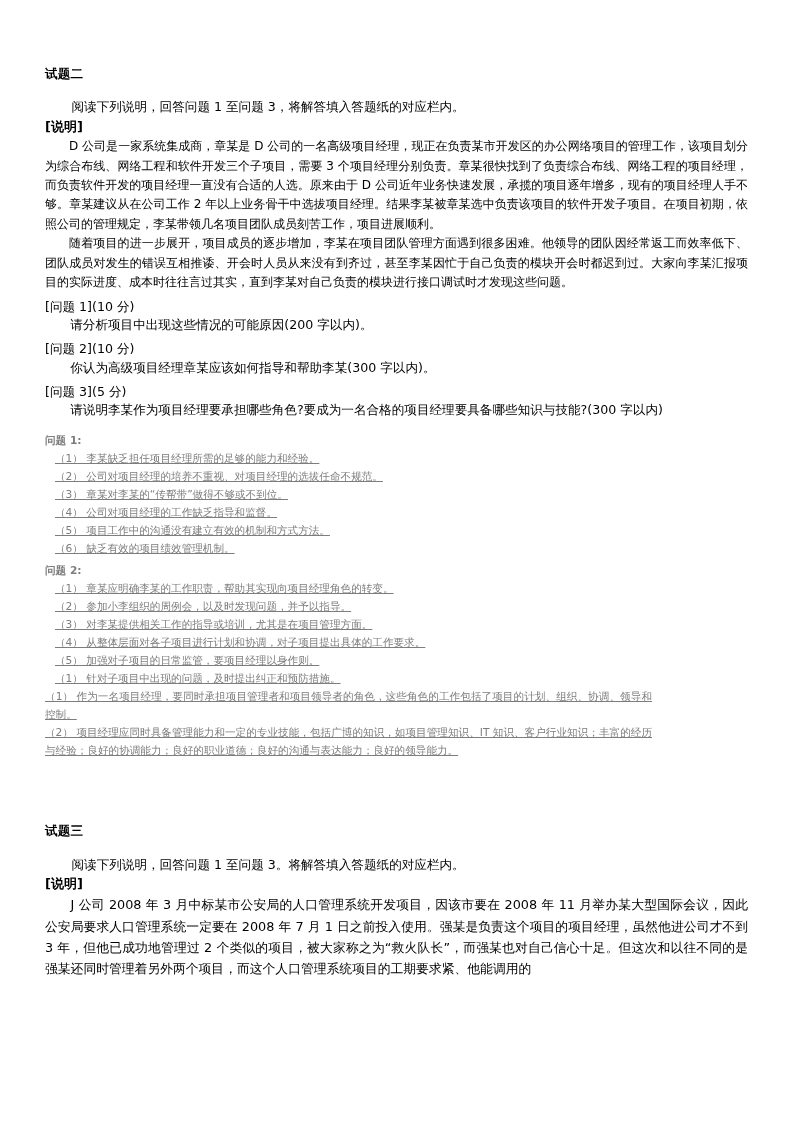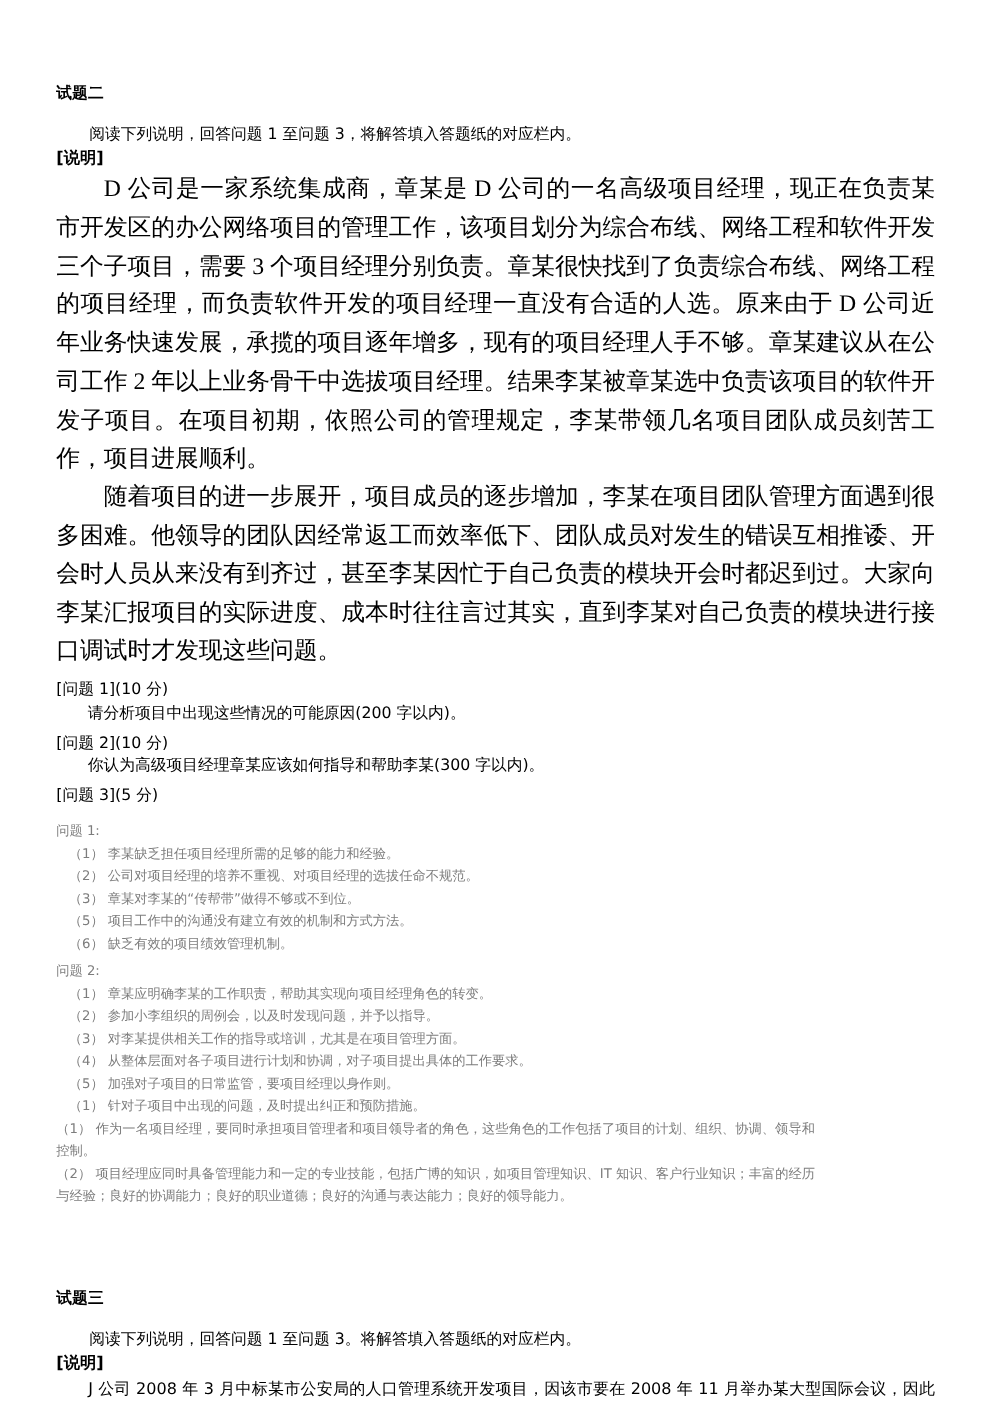--- a/index.html
+++ b/index.html
@@ -39,27 +39,26 @@
     margin: 16px 0 2px 0;
     text-indent: 2.1em;
   }
   .bracket-head {
     font-size: 13px;
     font-weight: bold;
     line-height: 1.38;
     margin: 1px 0 1px 0;
   }
   .para {
-    font-size: 19px;
+    font-size: 12px;
     line-height: 1.62;
     margin: 0;
     text-indent: 2em;
     text-align: justify;
     text-justify: inter-ideograph;
-    font-family: Liberation Serif, serif;
   }
   .qhead {
     font-size: 12.6px;
     font-weight: normal;
     line-height: 1.40;
     margin: 5px 0 1px 0;
   }
   .qbody {
     font-size: 12.6px;
     line-height: 1.50;
@@ -71,32 +70,34 @@
   .answers {
     margin-top: 11px;
     color: #7d7d7d;
     font-size: 10.6px;
     line-height: 1.62;
   }
   .ans-group-title {
     margin: 0 0 0 0;
     font-size: 10.6px;
     line-height: 1.70;
+    font-weight: bold;
   }
   .ans-list {
     list-style: none;
     margin: 0;
     padding: 0;
   }
   .ans-item {
     margin: 0;
     padding: 0;
     line-height: 1.70;
     text-align: justify;
     text-justify: inter-ideograph;
+    text-decoration: underline;
   }
   .ans-item.wide {
     padding-right: 96px;
   }
   .ans-item.indent1 {
     padding-left: 10px;
   }
   .ans-group-title.g2 { margin-top: 4px; }
   .ans-group-title.g3 { margin-top: 4px; }
 
@@ -132,28 +133,30 @@
 
     <p class="para">随着项目的进一步展开，项目成员的逐步增加，李某在项目团队管理方面遇到很多困难。他领导的团队因经常返工而效率低下、团队成员对发生的错误互相推诿、开会时人员从来没有到齐过，甚至李某因忙于自己负责的模块开会时都迟到过。大家向李某汇报项目的实际进度、成本时往往言过其实，直到李某对自己负责的模块进行接口调试时才发现这些问题。</p>
 
     <p class="qhead">[问题 1](10 分)</p>
     <p class="qbody">请分析项目中出现这些情况的可能原因(200 字以内)。</p>
 
     <p class="qhead">[问题 2](10 分)</p>
     <p class="qbody">你认为高级项目经理章某应该如何指导和帮助李某(300 字以内)。</p>
 
     <p class="qhead">[问题 3](5 分)</p>
+    <p class="qbody">请说明李某作为项目经理要承担哪些角色?要成为一名合格的项目经理要具备哪些知识与技能?(300 字以内)</p>
 
     <div class="answers">
 
       <p class="ans-group-title">问题 1:</p>
       <div class="ans-list">
         <p class="ans-item indent1">（1） 李某缺乏担任项目经理所需的足够的能力和经验。</p>
         <p class="ans-item indent1">（2） 公司对项目经理的培养不重视、对项目经理的选拔任命不规范。</p>
         <p class="ans-item indent1">（3） 章某对李某的“传帮带”做得不够或不到位。</p>
+        <p class="ans-item indent1">（4） 公司对项目经理的工作缺乏指导和监督。</p>
         <p class="ans-item indent1">（5） 项目工作中的沟通没有建立有效的机制和方式方法。</p>
         <p class="ans-item indent1">（6） 缺乏有效的项目绩效管理机制。</p>
       </div>
 
       <p class="ans-group-title g2">问题 2:</p>
       <div class="ans-list">
         <p class="ans-item indent1">（1） 章某应明确李某的工作职责，帮助其实现向项目经理角色的转变。</p>
         <p class="ans-item indent1">（2） 参加小李组织的周例会，以及时发现问题，并予以指导。</p>
         <p class="ans-item indent1">（3） 对李某提供相关工作的指导或培训，尤其是在项目管理方面。</p>
         <p class="ans-item indent1">（4） 从整体层面对各子项目进行计划和协调，对子项目提出具体的工作要求。</p>

